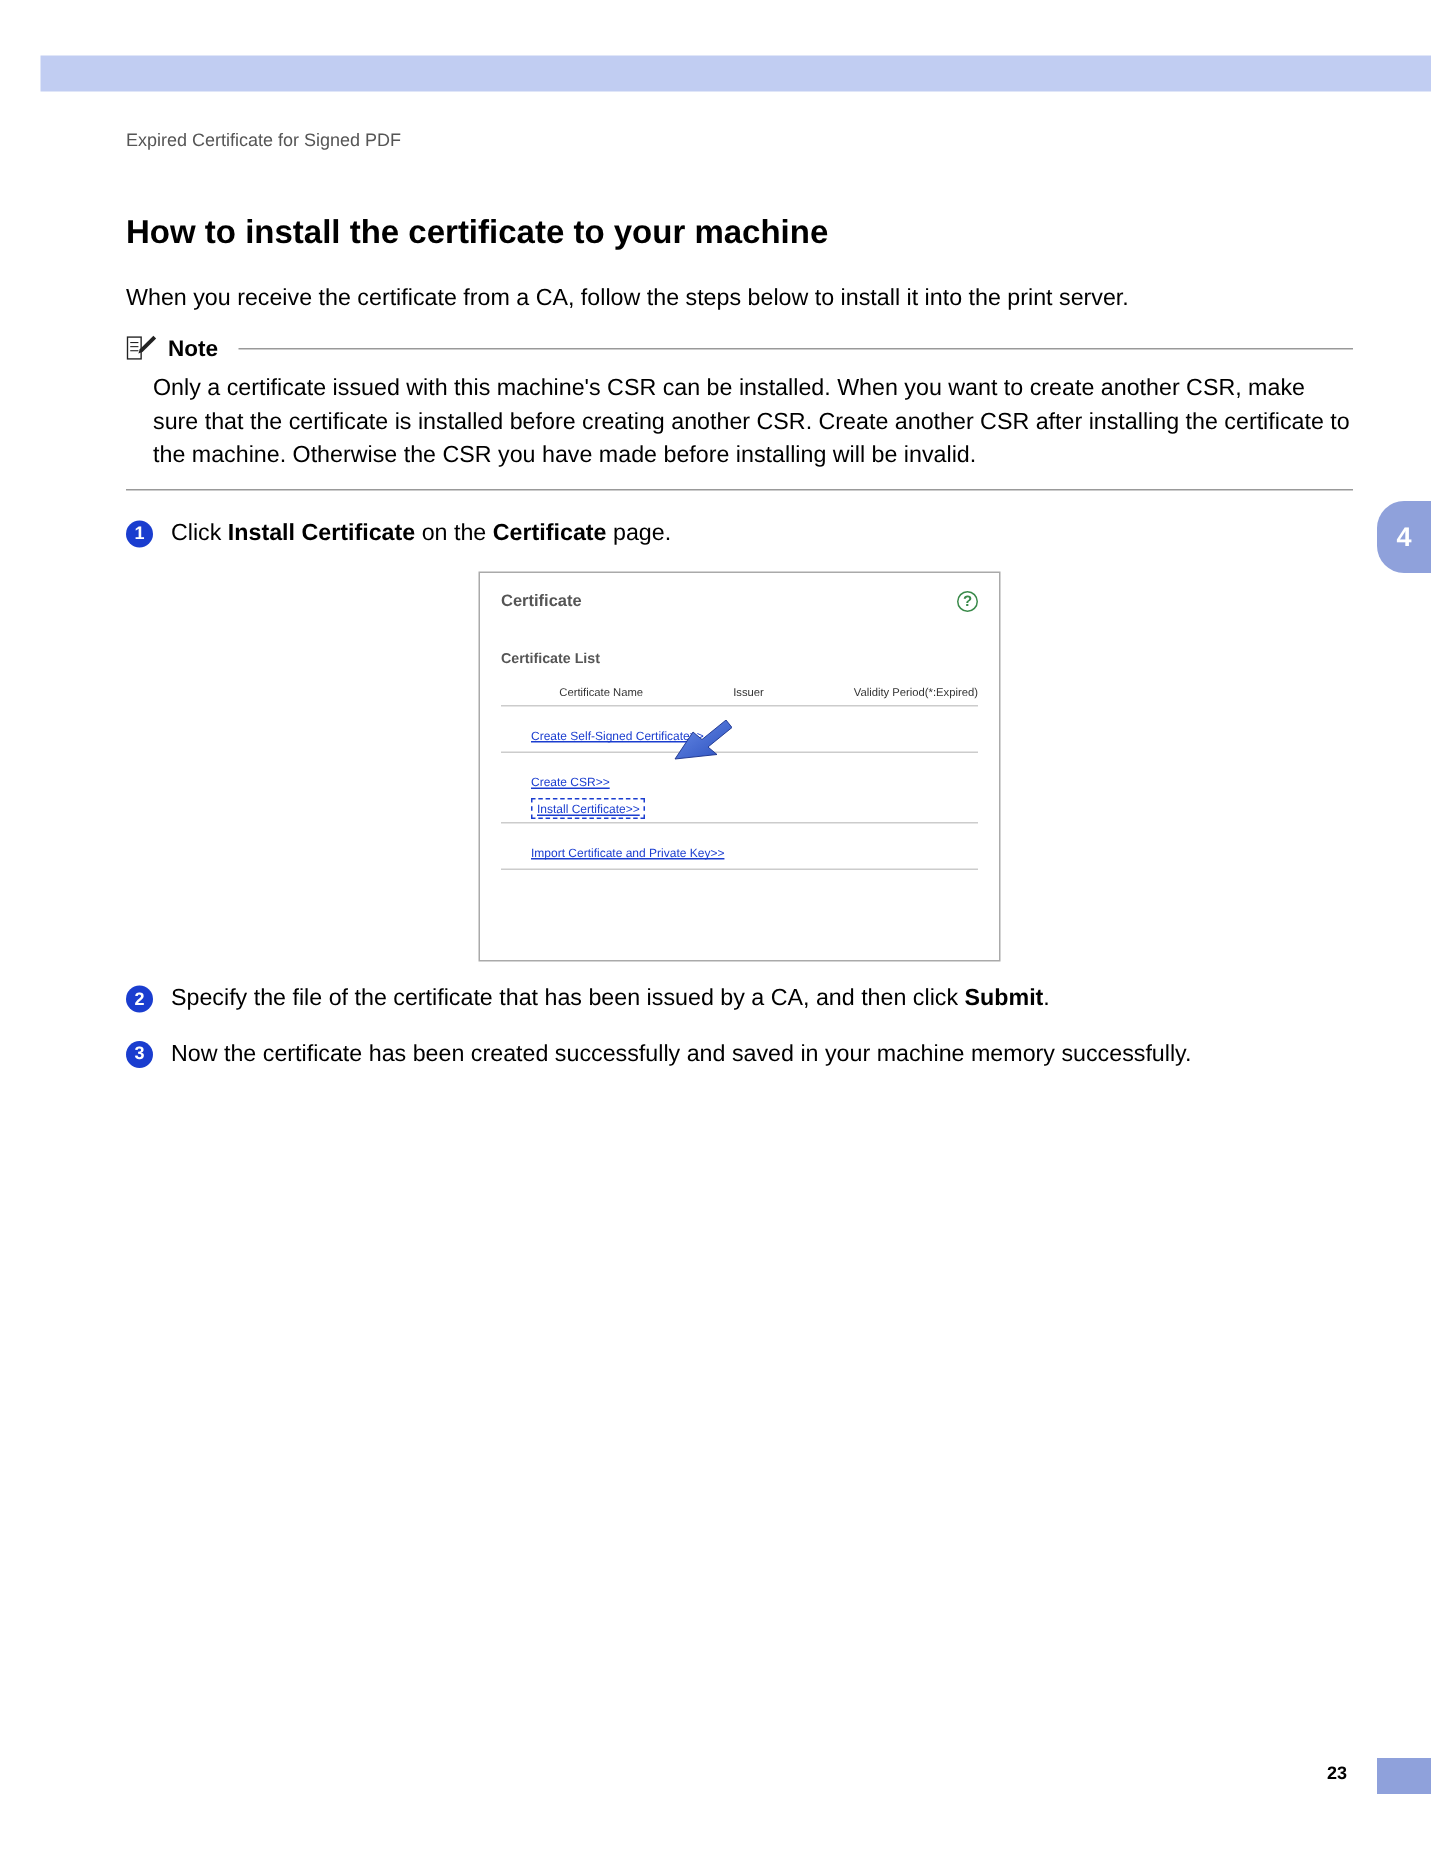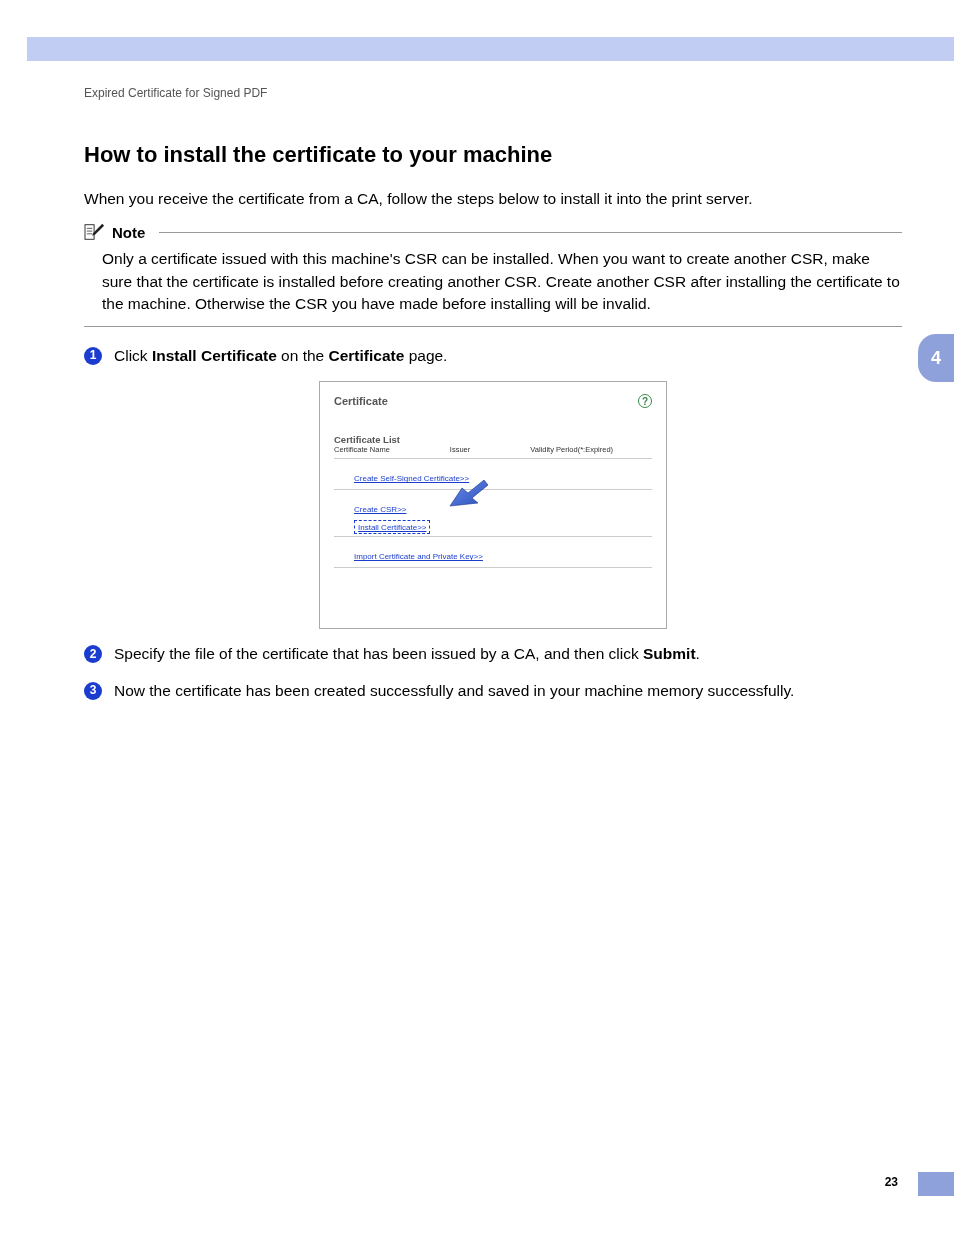--- a/index.html
+++ b/index.html
@@ -135,23 +135,24 @@
     font-weight: bold;
     font-size: 9.5px;
     color: #555;
     margin-top: 26px;
   }
   .ss-cols {
     display: flex;
     gap: 60px;
     font-size: 7.5px;
     color: #333;
-    margin-top: 0;
+    margin-top: 12px;
     border-bottom: 1px solid #ccc;
     padding-bottom: 4px;
+    justify-content: flex-end;
   }
   .ss-linkrow {
     margin-top: 14px;
     border-bottom: 1px solid #ccc;
     padding: 0 0 6px 20px;
   }
   .ss-link {
     color: #1a3dcf;
     text-decoration: underline;
     font-size: 8px;

